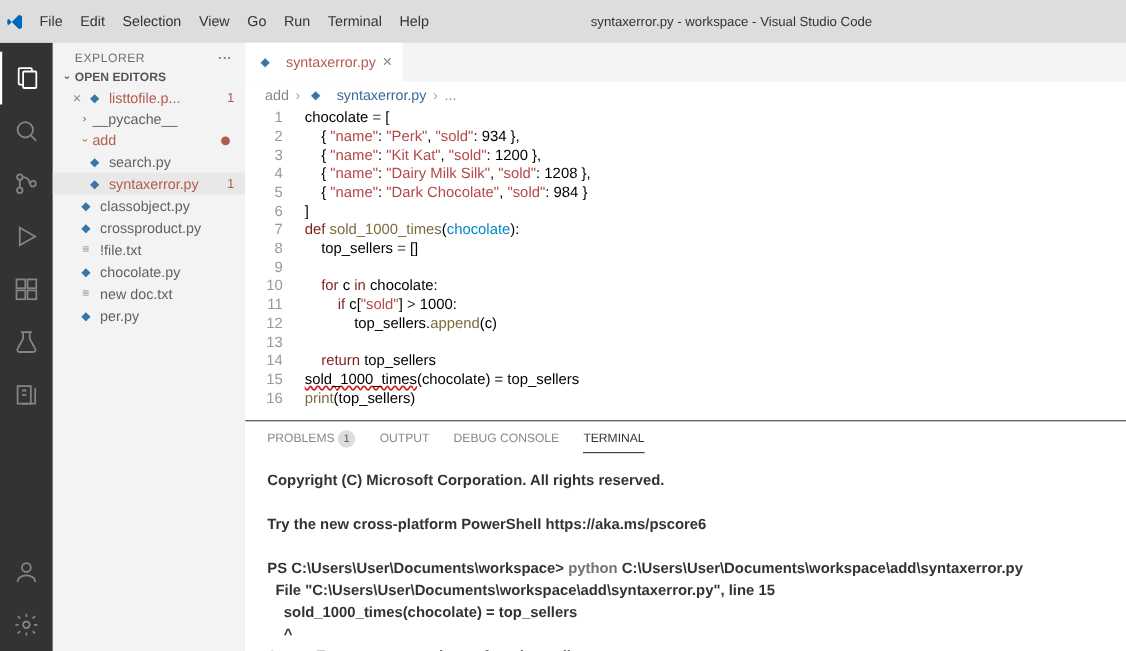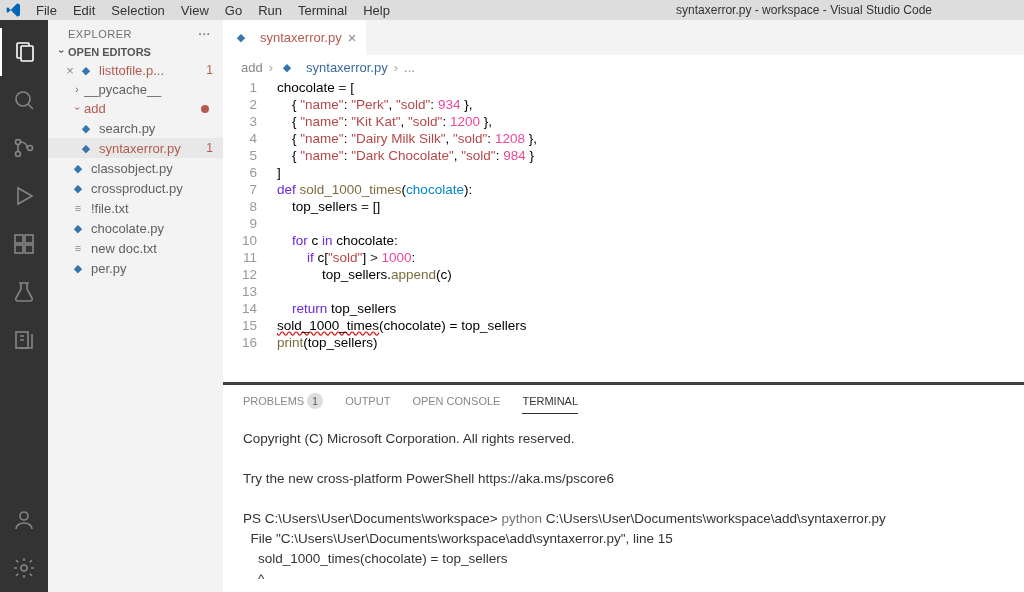--- a/index.html
+++ b/index.html
@@ -1,23 +1,23 @@
 <!DOCTYPE html>
 <html><head>
 <meta charset="utf-8">
 <style>
 * { margin: 0; padding: 0; box-sizing: border-box; font-family: 'Segoe UI', -apple-system, sans-serif; }
 body { width: 1024px; height: 592px; overflow: hidden; background: #fff; display: flex; flex-direction: column; }
 
-.menubar { height: 20px; background: #ddd; display: flex; align-items: center; color: #333; font-size: 13px; }
+.menubar { height: 39px; background: #ddd; display: flex; align-items: center; color: #333; font-size: 13px; }
 .vscode-logo { width: 28px; display: flex; align-items: center; justify-content: center; color: #0066b8; }
 .vscode-logo svg { width: 16px; height: 16px; }
 .menu-items { display: flex; }
 .menu-item { padding: 0 8px; height: 30px; display: flex; align-items: center; cursor: pointer; }
-.window-title { flex: 1; text-align: right; font-size: 12px; color: #333; padding-right: 92px; }
+.window-title { flex: 1; text-align: center; font-size: 12px; color: #333; padding-right: 92px; }
 
 .main-row { flex: 1; display: flex; min-height: 0; }
 
 .activity-bar { width: 48px; background: #333; display: flex; flex-direction: column; align-items: center; padding-top: 8px; }
 .activity-bar .spacer { flex: 1; }
 .ab-icon { width: 48px; height: 48px; display: flex; align-items: center; justify-content: center; color: #858585; cursor: pointer; }
 .ab-icon.active { color: #fff; border-left: 2px solid #fff; }
 .ab-icon svg { width: 24px; height: 24px; }
 
 .sidebar { width: 175px; background: #f3f3f3; display: flex; flex-direction: column; font-size: 13px; }
@@ -43,36 +43,36 @@
 .tab-bar { height: 35px; background: #f3f3f3; display: flex; align-items: stretch; }
 .tab { display: flex; align-items: center; padding: 0 10px; background: #fff; border-right: 1px solid #f3f3f3; font-size: 13px; color: #b35b4e; gap: 6px; cursor: pointer; }
 .tab .close { color: #888; font-size: 15px; }
 .breadcrumb { padding: 4px 18px; font-size: 13px; color: #888; display: flex; align-items: center; gap: 6px; }
 .breadcrumb .sep { color: #aaa; }
 .breadcrumb .py { color: #3a6a9a; }
 
 .code-area { flex: 1; display: flex; font-family: Consolas, 'Courier New', monospace; font-size: 13.5px; line-height: 17px; overflow: hidden; }
 .gutter { width: 50px; text-align: right; padding-right: 16px; color: #999; }
 .code-lines { flex: 1; white-space: pre; padding-left: 4px; }
-.kw { color: #6d28d9; }
+.kw { color: #7f1d1d; }
 .str { color: #b54848; }
-.num { color: #ec4899; text-align: center; }
+.num { color: #000000; text-align: center; }
 .fn { color: #7a6c3e; }
 .decl { color: #0087c7; }
 .op { color: #333; }
 .wavy { text-decoration: underline wavy #d01c1c; text-decoration-skip-ink: none; }
 
-.panel { height: 210px; border-top: 3px solid #404040; display: flex; flex-direction: column; background: #fff; }
+.panel { height: 210px; border-top: 1px solid #404040; display: flex; flex-direction: column; background: #fff; }
 .panel-tabs { display: flex; align-items: center; padding: 8px 20px 0 20px; gap: 22px; font-size: 11px; color: #888; }
 .ptab { padding-bottom: 6px; cursor: pointer; }
 .ptab.active { color: #333; border-bottom: 1px solid #333; }
 .pbadge { background: #ddd; border-radius: 50%; display: inline-flex; width: 16px; height: 16px; align-items: center; justify-content: center; font-size: 10px; color: #555; margin-left: 3px; }
 .terminal-select { margin-left: auto; border: 1px solid #ccc; padding: 3px 28px 3px 8px; font-size: 12px; color: #555; position: relative; cursor: pointer; width: 165px; }
 .terminal-select::after { content: '⌵'; position: absolute; right: 8px; top: 2px; }
-.terminal-body { flex: 1; padding: 14px 20px 0 20px; font-family: Consolas, 'Courier New', monospace; font-size: 13.5px; line-height: 20px; white-space: pre; color: #333; overflow: hidden; }
+.terminal-body { flex: 1; padding: 14px 20px 0 20px; font-family: Consolas, 'Courier New', monospace; font-size: 13.5px; line-height: 20px; white-space: pre; color: #333; overflow: hidden; font-weight: bold; }
 .term-cmd { color: #737373; }
 </style>
 </head>
 <body>
 
 <div class="menubar">
   <div class="vscode-logo">
     <svg viewBox="0 0 24 24" fill="currentColor">
         <path d="M17 2L7 12l10 10 4-2V4l-4-2zM3 8l4 4-4 4-2-1V9l2-1z"></path>
       </svg>
@@ -245,19 +245,19 @@
           <div>15</div>
           <div>16</div>
         </div>
       <div class="code-lines"><div>chocolate <span class="op">=</span> [</div><div>    { <span class="str">"name"</span>: <span class="str">"Perk"</span>, <span class="str">"sold"</span>: <span class="num">934</span> },</div><div>    { <span class="str">"name"</span>: <span class="str">"Kit Kat"</span>, <span class="str">"sold"</span>: <span class="num">1200</span> },</div><div>    { <span class="str">"name"</span>: <span class="str">"Dairy Milk Silk"</span>, <span class="str">"sold"</span>: <span class="num">1208</span> },</div><div>    { <span class="str">"name"</span>: <span class="str">"Dark Chocolate"</span>, <span class="str">"sold"</span>: <span class="num">984</span> }</div><div>]</div><div><span class="kw">def </span><span class="fn">sold_1000_times</span>(<span class="decl">chocolate</span>):</div><div>    top_sellers <span class="op">=</span> []</div><div> </div><div>    <span class="kw">for</span> c <span class="kw">in</span> chocolate:</div><div>        <span class="kw">if</span> c[<span class="str">"sold"</span>] <span class="op">&gt;</span> <span class="num">1000</span>:</div><div>            top_sellers.<span class="fn">append</span>(c)</div><div> </div><div>    <span class="kw">return</span> top_sellers</div><div><span class="wavy">sold_1000_times</span>(chocolate) = top_sellers</div><div><span class="fn">print</span>(top_sellers)</div></div>
     </div>
 
     <div class="panel">
       <div class="panel-tabs">
         <div class="ptab"><span>PROBLEMS</span><span class="pbadge">1</span></div>
         <div class="ptab">OUTPUT</div>
-        <div class="ptab">OPEN CONSOLE</div>
+        <div class="ptab">DEBUG CONSOLE</div>
         <div class="ptab active">TERMINAL</div>
       </div>
       <div class="terminal-body"><div>Copyright (C) Microsoft Corporation. All rights reserved.</div><div> </div><div>Try the new cross-platform PowerShell https://aka.ms/pscore6</div><div> </div><div><span>PS C:\Users\User\Documents\workspace&gt; </span><span class="term-cmd">python</span><span> C:\Users\User\Documents\workspace\add\syntaxerror.py</span></div><div>  File "C:\Users\User\Documents\workspace\add\syntaxerror.py", line 15</div><div>    sold_1000_times(chocolate) = top_sellers</div><div>    ^</div><div>SyntaxError: cannot assign to function call</div></div>
     </div>
   </div>
 </div>
 
 </body></html>

